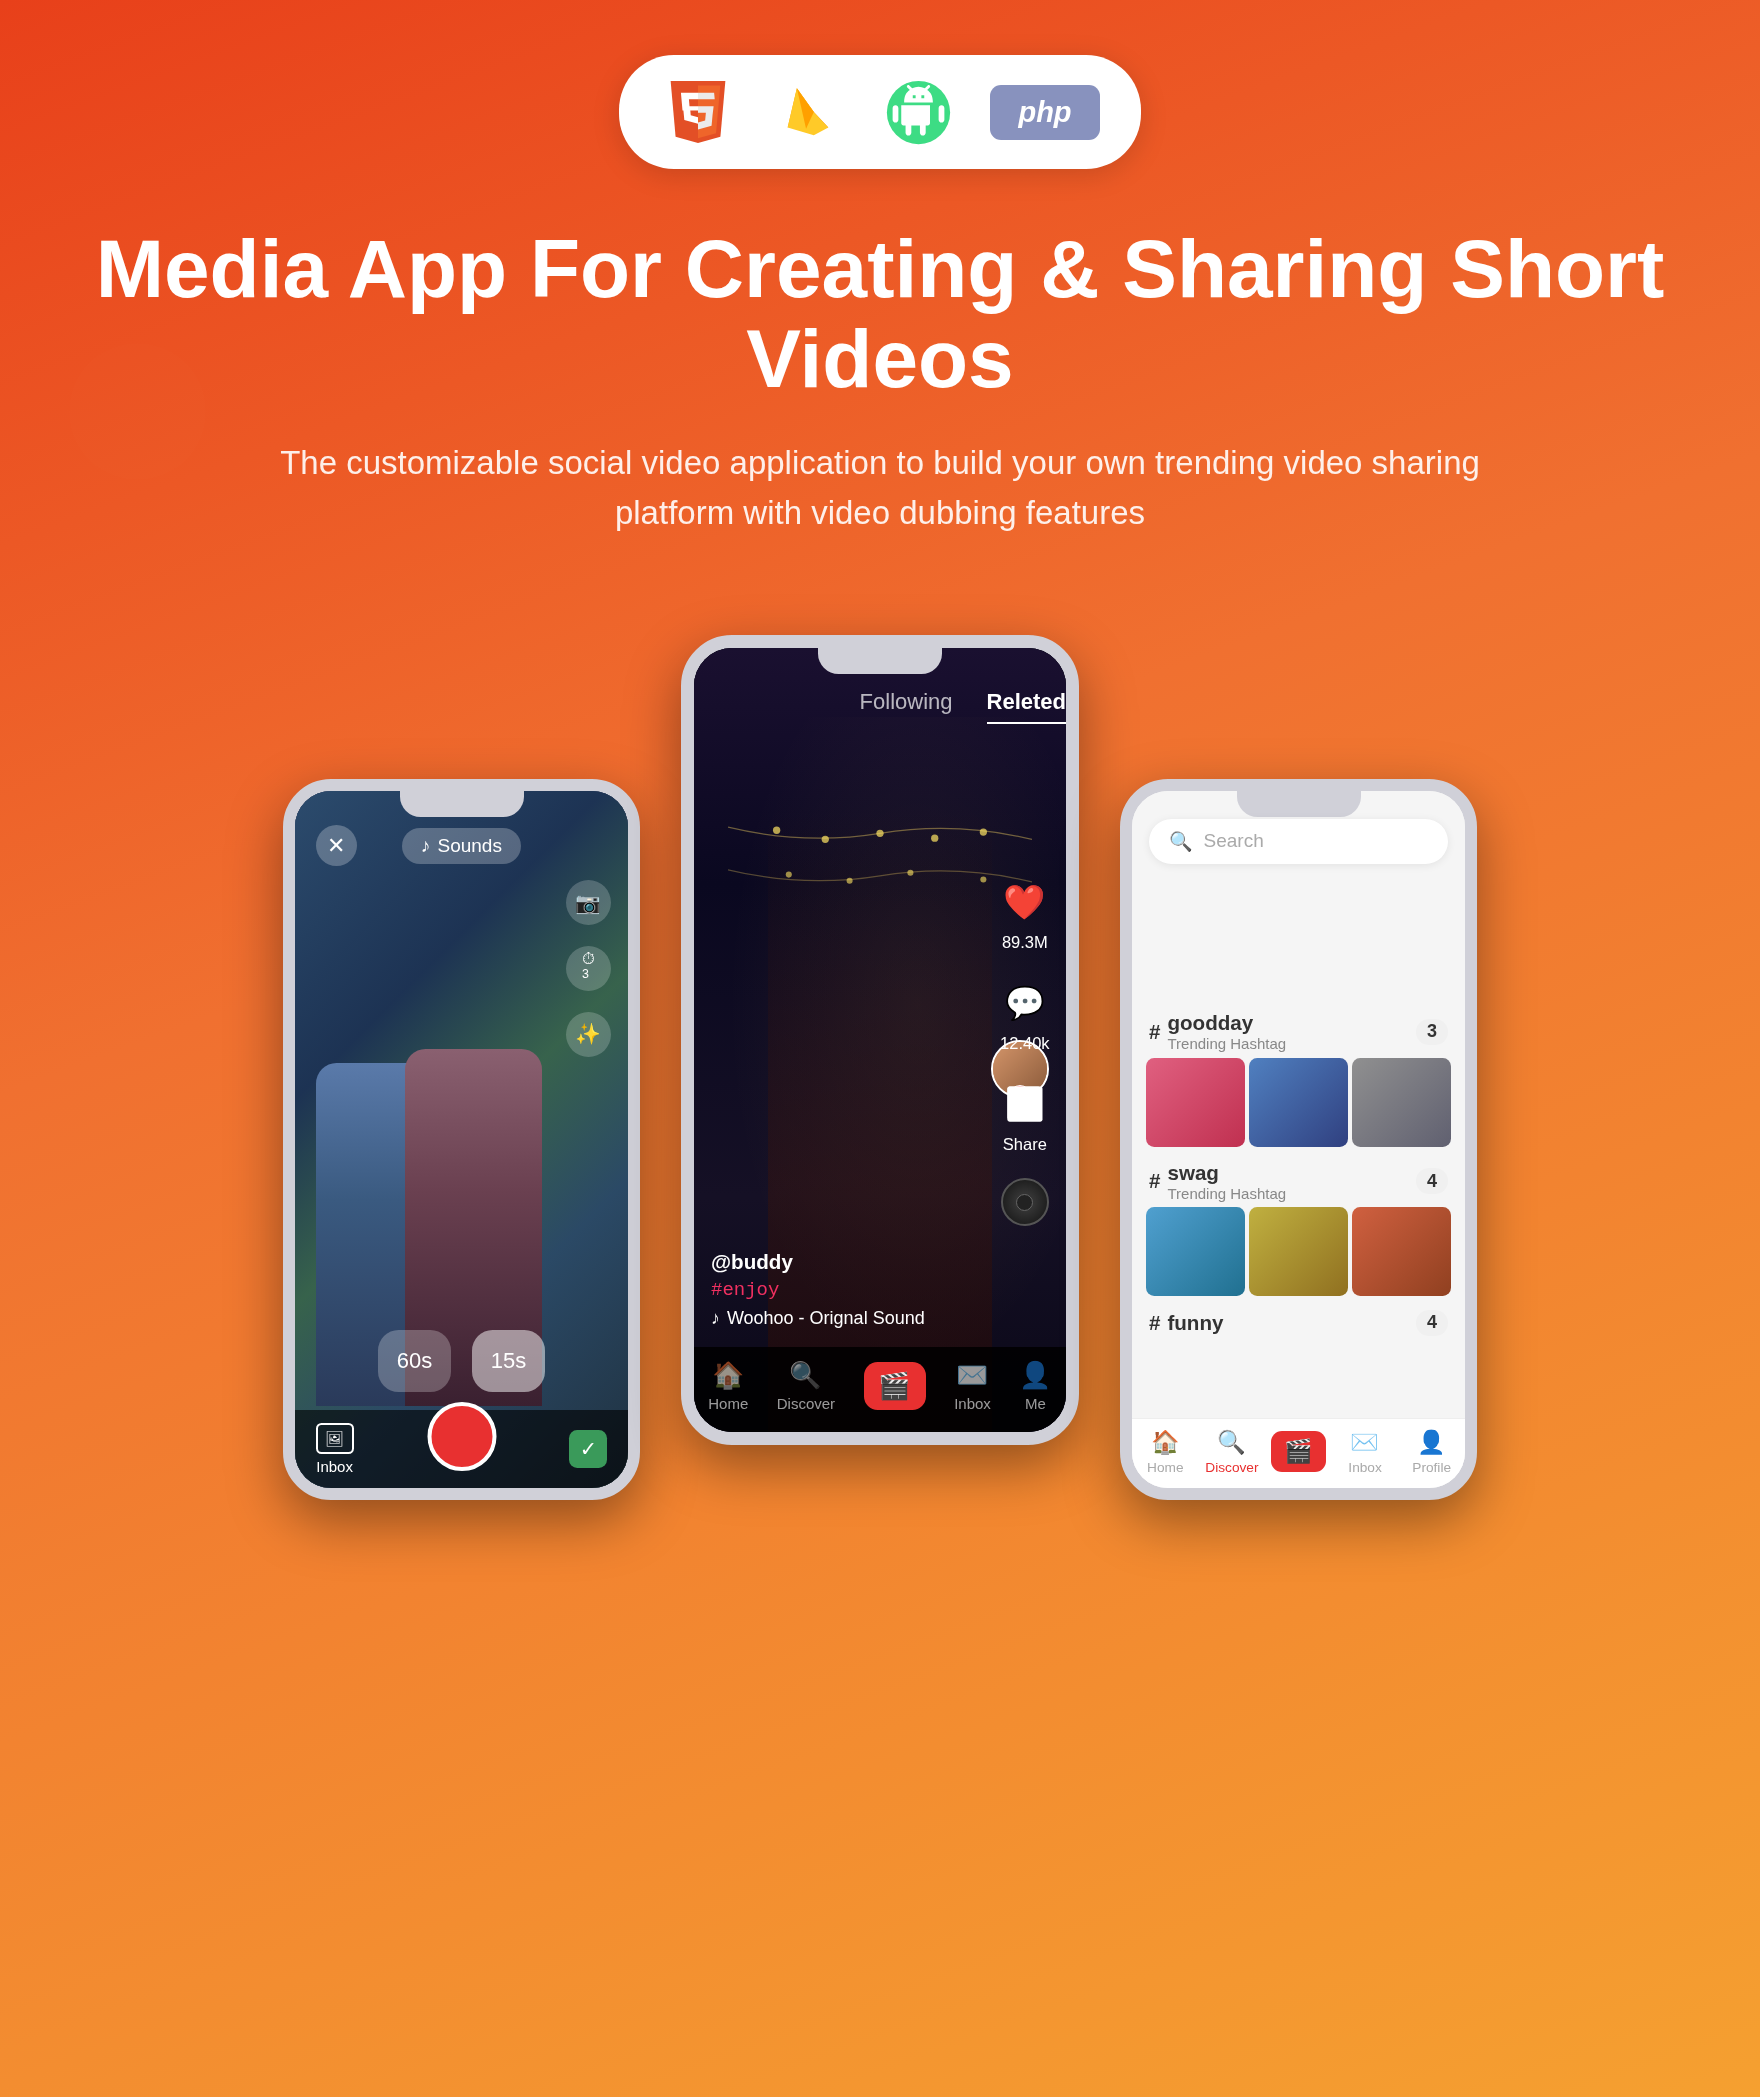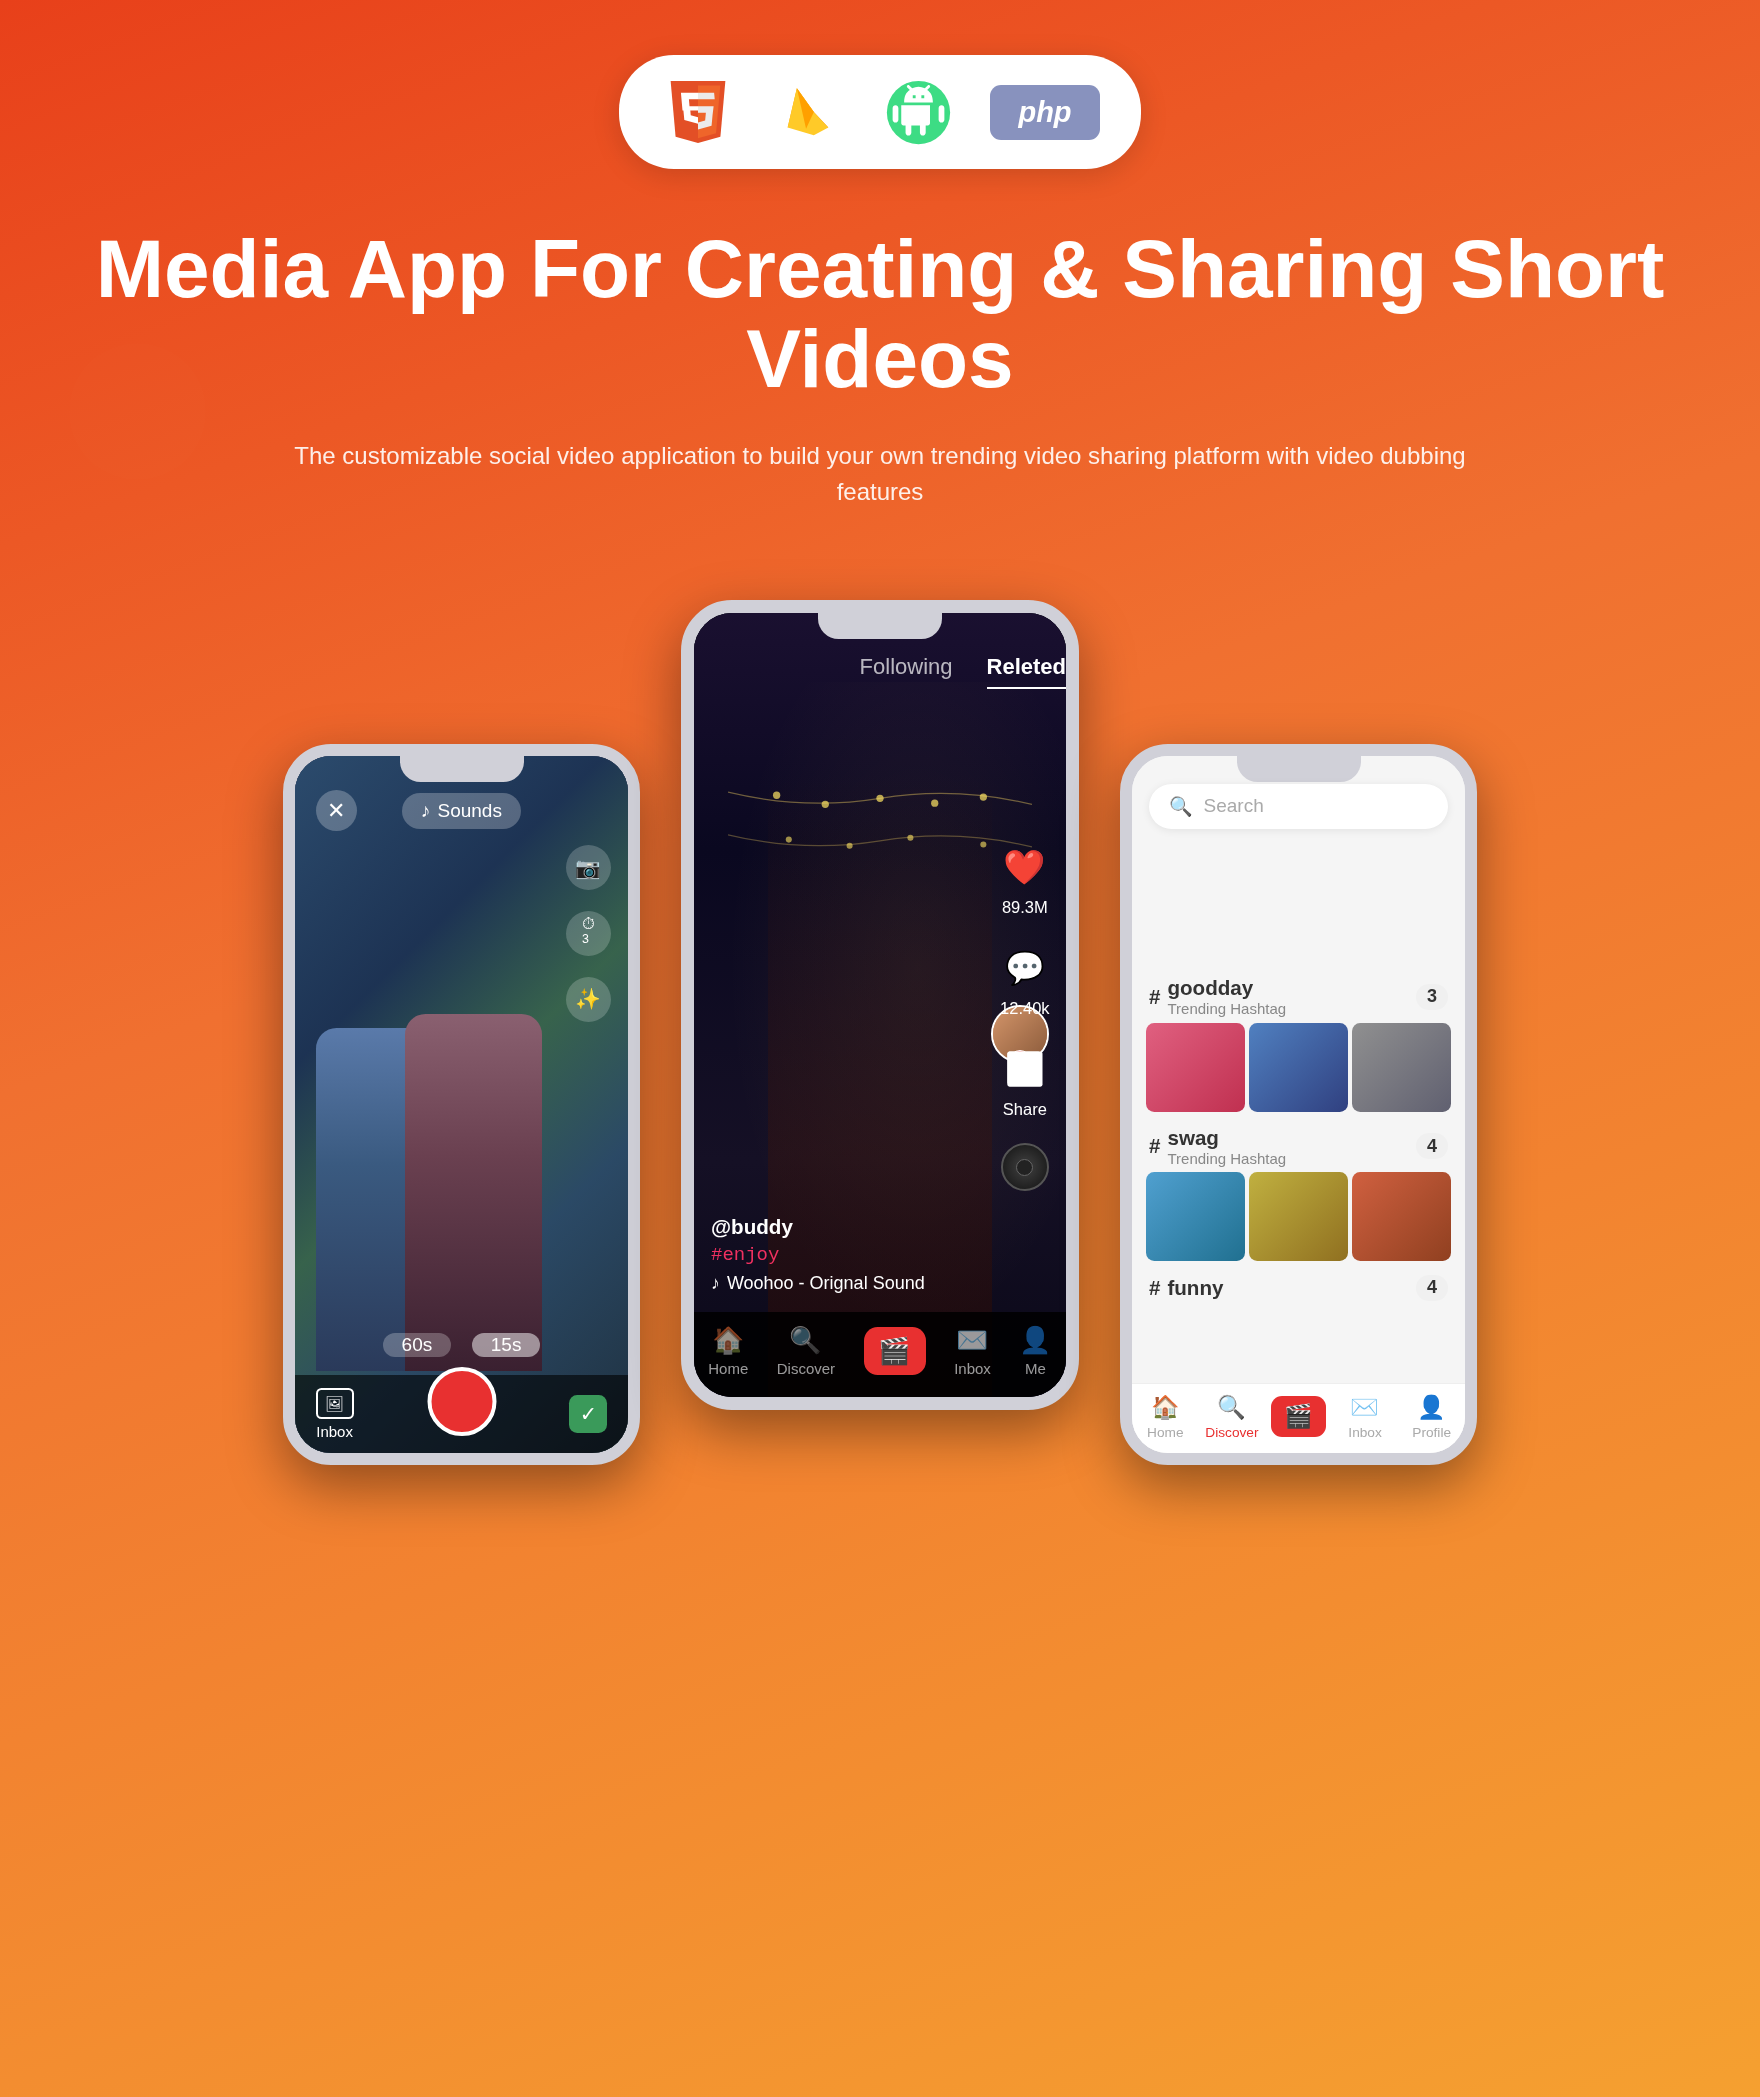--- a/index.html
+++ b/index.html
@@ -70,25 +70,25 @@
       padding: 55px 69px 41px;
     }
     .hero-title {
       font-size: 82px;
       font-weight: 900;
       color: white;
       line-height: 1.1;
       margin-bottom: 34px;
     }
     .hero-subtitle {
-      font-size: 24px;
+      font-size: 33px;
       color: rgba(255,255,255,0.9);
       line-height: 1.5;
       max-width: 1236px;
-      margin: 8px auto;
+      margin: 16px auto;
     }
 
     
     .phones-section {
       display: flex;
       justify-content: center;
       align-items: flex-end;
       gap: 41px;
       padding: 41px 55px 69px;
       position: relative;
@@ -240,22 +240,22 @@
     .time-bar {
       position: absolute;
       bottom: 96px;
       left: 0; right: 0;
       display: flex; justify-content: center; gap: 20.6px;
       z-index: 20;
     }
     .time-btn {
       background: rgba(255,255,255,0.25);
       border-radius: 20.6px;
-      padding: 1px 19px;
-      color: white; font-size: 19px;
+      padding: 18px 19px;
+      color: white; font-size: 22px;
     }
     .time-btn.active { background: rgba(255,255,255,0.5); }
 
     
     .phone-middle .screen-content {
       width: 100%; height: 100%;
       background: #0a0a1a;
       position: relative; overflow: hidden;
     }
     .video-bg {

